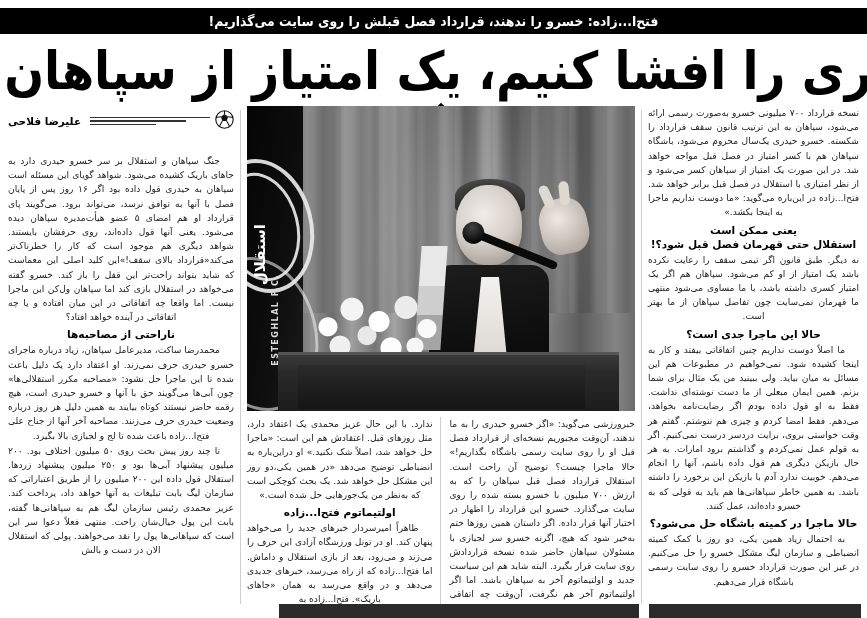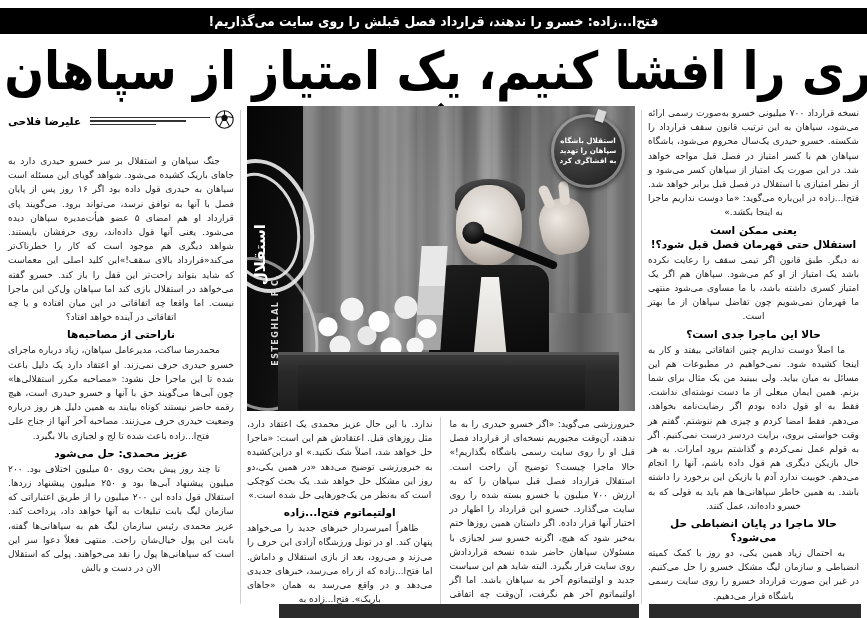--- a/index.html
+++ b/index.html
@@ -376,24 +376,24 @@
   <div class="headline">
     <div class="headline-text">قرارداد حیدری را افشا کنیم، یک امتیاز از سپاهان کم می‌شود</div>
   </div>
 
   <div class="columns">
 
     <div class="col col-left">
       <p class="body-p">نسخه قرارداد ۷۰۰ میلیونی خسرو به‌صورت رسمی ارائه می‌شود، سپاهان به این ترتیب قانون سقف قرارداد را شکسته. خسرو حیدری یک‌سال محروم می‌شود، باشگاه سپاهان هم با کسر امتیاز در فصل قبل مواجه خواهد شد. در این صورت یک امتیاز از سپاهان کسر می‌شود و از نظر امتیازی با استقلال در فصل قبل برابر خواهد شد. فتح‌ا...زاده در این‌باره می‌گوید: «ما دوست نداریم ماجرا به اینجا بکشد.»</p>
       <div class="subhead">یعنی ممکن است</div>
       <div class="subhead" style="margin-top:-2px">استقلال حتی قهرمان فصل قبل شود؟!</div>
-      <p class="body-p">نه دیگر. طبق قانون اگر تیمی سقف را رعایت نکرده باشد یک امتیاز از او کم می‌شود. سپاهان هم اگر یک امتیاز کسری داشته باشد، با ما مساوی می‌شود منتهی ما قهرمان نمی‌شویم چون تفاضل سپاهان از ما بهتر است.</p>
+      <p class="body-p">نه دیگر. طبق قانون اگر تیمی سقف را رعایت نکرده باشد یک امتیاز از او کم می‌شود. سپاهان هم اگر یک امتیاز کسری داشته باشد، با ما مساوی می‌شود منتهی ما قهرمان نمی‌سایت چون تفاضل سپاهان از ما بهتر است.</p>
       <div class="subhead">حالا این ماجرا جدی است؟</div>
       <p class="body-p indent">ما اصلاً دوست نداریم چنین اتفاقاتی بیفتد و کار به اینجا کشیده شود. نمی‌خواهیم در مطبوعات هم این مسائل به میان بیاید. ولی ببینید من یک مثال برای شما بزنم. همین ایمان مبعلی از ما دست نوشته‌ای نداشت. فقط به او قول داده بودم اگر رضایت‌نامه بخواهد، می‌دهم. فقط امضا کردم و چیزی هم ننوشتم. گفتم هر وقت خواستی بروی، برایت دردسر درست نمی‌کنیم. اگر به قولم عمل نمی‌کردم و گذاشتم برود امارات. به هر حال بازیکن دیگری هم قول داده باشم، آنها را انجام می‌دهم. خوبیت ندارد آدم با بازیکن این برخورد را داشته باشد. به همین خاطر سپاهانی‌ها هم باید به قولی که به خسرو داده‌اند، عمل کنند.</p>
-      <div class="subhead">حالا ماجرا در پایان انضباطی حل می‌شود؟</div>
+      <div class="subhead">حالا ماجرا در کمیته باشگاه حل می‌شود؟</div>
       <p class="body-p indent">به احتمال زیاد همین یکی، دو روز با کمک کمیته انضباطی و سازمان لیگ مشکل خسرو را حل می‌کنیم. در غیر این صورت قرارداد خسرو را روی سایت رسمی باشگاه قرار می‌دهیم.</p>
     </div>
 
     <div class="vrule"></div>
 
     <div class="col col-mid">
       <div class="tiny-mark"></div>
 
       <div class="photo-wrap">
         <div class="photo"></div>
@@ -410,33 +410,29 @@
         <div class="speaker-hair"></div>
         <div class="speaker-head"></div>
         <div class="speaker-body"></div>
         <div class="speaker-shirt"></div>
         <div class="hand"></div>
         <div class="mic"></div>
         <div class="iran-flag"></div>
         <div class="flowers"></div>
         <div class="podium"></div>
 
-        <div class="photo-badge">
-          <div class="badge-pin"></div>
-          <div class="photo-badge-text">استقلال باشگاه سپاهان را تهدید به افشاگری کرد</div>
-        </div>
       </div>
 
       <div class="mid-bottom">
         <div class="sub">
           <p class="body-p">خبرورزشی می‌گوید: «اگر خسرو حیدری را به ما ندهند، آن‌وقت مجبوریم نسخه‌ای از قرارداد فصل قبل او را روی سایت رسمی باشگاه بگذاریم!» حالا ماجرا چیست؟ توضیح آن راحت است. استقلال قرارداد فصل قبل سپاهان را که به ارزش ۷۰۰ میلیون با خسرو بسته شده را روی سایت می‌گذارد. خسرو این قرارداد را اظهار در اختیار آنها قرار داده. اگر داستان همین روزها ختم به‌خیر شود که هیچ، اگرنه خسرو سر لجبازی با مسئولان سپاهان حاضر شده نسخه قراردادش روی سایت قرار بگیرد. البته شاید هم این سیاست جدید و اولتیماتوم آخر به سپاهان باشد. اما اگر اولتیماتوم آخر هم نگرفت، آن‌وقت چه اتفاقی می‌افتد؟ بازی کاملا مشخص است.</p>
         </div>
         <div class="subrule"></div>
         <div class="sub">
-          <p class="body-p">ندارد. با این حال عزیز محمدی یک اعتقاد دارد، مثل روزهای قبل. اعتقادش هم این است: «ماجرا حل خواهد شد، اصلاً شک نکنید.» او دراین‌کشیده به خبرورزشی توضیح می‌دهد «در همین یکی،دو روز این مشکل حل خواهد شد. یک بحث کوچکی است که به‌نظر من یک‌جورهایی حل شده است.»</p>
+          <p class="body-p">ندارد. با این حال عزیز محمدی یک اعتقاد دارد، مثل روزهای قبل. اعتقادش هم این است: «ماجرا حل خواهد شد، اصلاً شک نکنید.» او دراین‌باره به انضباطی توضیح می‌دهد «در همین یکی،دو روز این مشکل حل خواهد شد. یک بحث کوچکی است که به‌نظر من یک‌جورهایی حل شده است.»</p>
           <div class="subhead">اولتیماتوم فتح‌ا...زاده</div>
           <p class="body-p indent">ظاهراً امیرسردار خبرهای جدید را می‌خواهد پنهان کند. او در تونل ورزشگاه آزادی این حرف را می‌زند و می‌رود، بعد از بازی استقلال و داماش. اما فتح‌ا...زاده که از راه می‌رسد، خبرهای جدیدی می‌دهد و در واقع می‌رسد به همان «جاهای باریک». فتح‌ا...زاده به</p>
         </div>
       </div>
     </div>
 
     <div class="vrule"></div>
 
     <div class="col col-right">
       <div class="byline">
@@ -451,21 +447,20 @@
             <i></i>
             <i></i>
             <i></i>
           </span>
         <span class="byline-name">علیرضا فلاحی</span>
       </div>
 
       <p class="body-p indent">جنگ سپاهان و استقلال بر سر خسرو حیدری دارد به جاهای باریک کشیده می‌شود. شواهد گویای این مسئله است سپاهان به حیدری قول داده بود اگر ۱۶ روز پس از پایان فصل با آنها به توافق نرسد، می‌تواند برود. می‌گویند پای قرارداد او هم امضای ۵ عضو هیأت‌مدیره سپاهان دیده می‌شود. یعنی آنها قول داده‌اند، روی حرفشان بایستند. شواهد دیگری هم موجود است که کار را خطرناک‌تر می‌کند«قرارداد بالای سقف!»این کلید اصلی این معماست که شاید بتواند راحت‌تر این قفل را باز کند. خسرو گفته می‌خواهد در استقلال بازی کند اما سپاهان ول‌کن این ماجرا نیست. اما واقعا چه اتفاقاتی در این میان افتاده و یا چه اتفاقاتی در آینده خواهد افتاد؟</p>
       <div class="subhead">ناراحتی از مصاحبه‌ها</div>
       <p class="body-p indent">محمدرضا ساکت، مدیرعامل سپاهان، زیاد درباره ماجرای خسرو حیدری حرف نمی‌زند. او اعتقاد دارد یک دلیل باعث شده تا این ماجرا حل نشود: «مصاحبه مکرر استقلالی‌ها» چون آبی‌ها می‌گویند حق با آنها و خسرو حیدری است، هیچ رقمه حاضر نیستند کوتاه بیایند به همین دلیل هر روز درباره وضعیت حیدری حرف می‌زنند. مصاحبه آخر آنها از جناح علی فتح‌ا...زاده باعث شده تا لج و لجبازی بالا بگیرد.</p>
-      <div class="subhead">عزیز محمدی: حل می‌شود</div>
       <p class="body-p indent">تا چند روز پیش بحث روی ۵۰ میلیون اختلاف بود. ۲۰۰ میلیون پیشنهاد آبی‌ها بود و ۲۵۰ میلیون پیشنهاد زردها. استقلال قول داده این ۲۰۰ میلیون را از طریق اعتباراتی که سازمان لیگ بابت تبلیغات به آنها خواهد داد، پرداخت کند. عزیز محمدی رئیس سازمان لیگ هم به سپاهانی‌ها گفته، بابت این پول خیال‌شان راحت. منتهی فعلاً دعوا سر این است که سپاهانی‌ها پول را نقد می‌خواهند. پولی که استقلال الان در دست و بالش</p>
     </div>
   </div>
 
   <div class="bottom-bars">
     <div class="bar-dark bar-left"></div>
     <div class="bar-dark bar-mid"></div>
     <div class="bar-dark bar-right">
       <div class="bar-right-text">خبرورزشی</div>
     </div>

